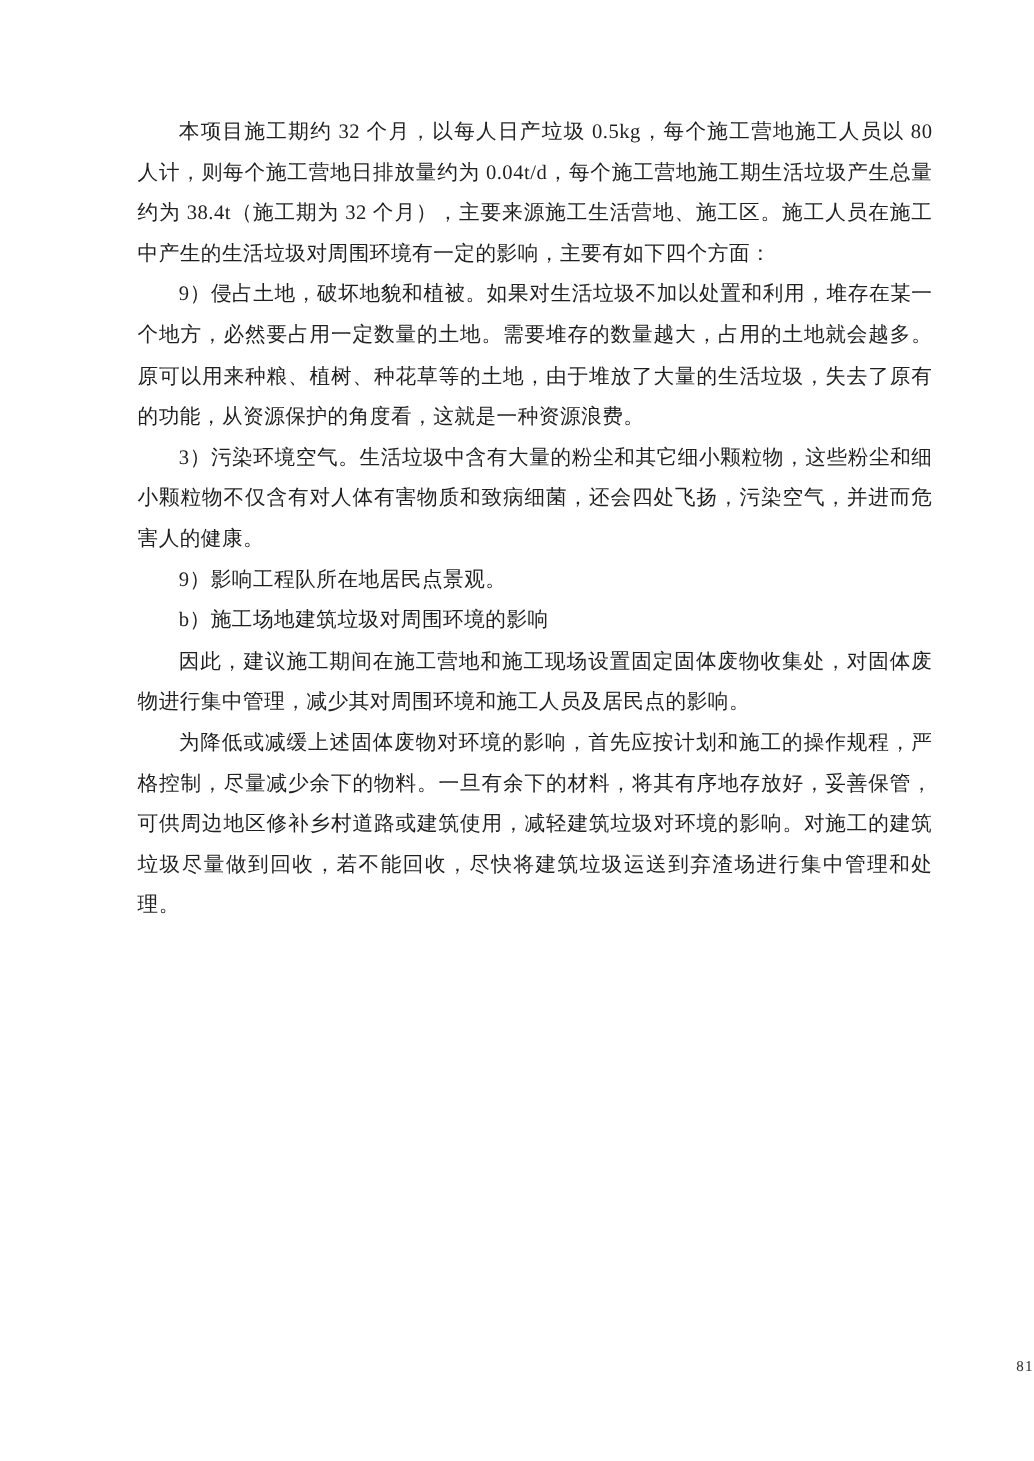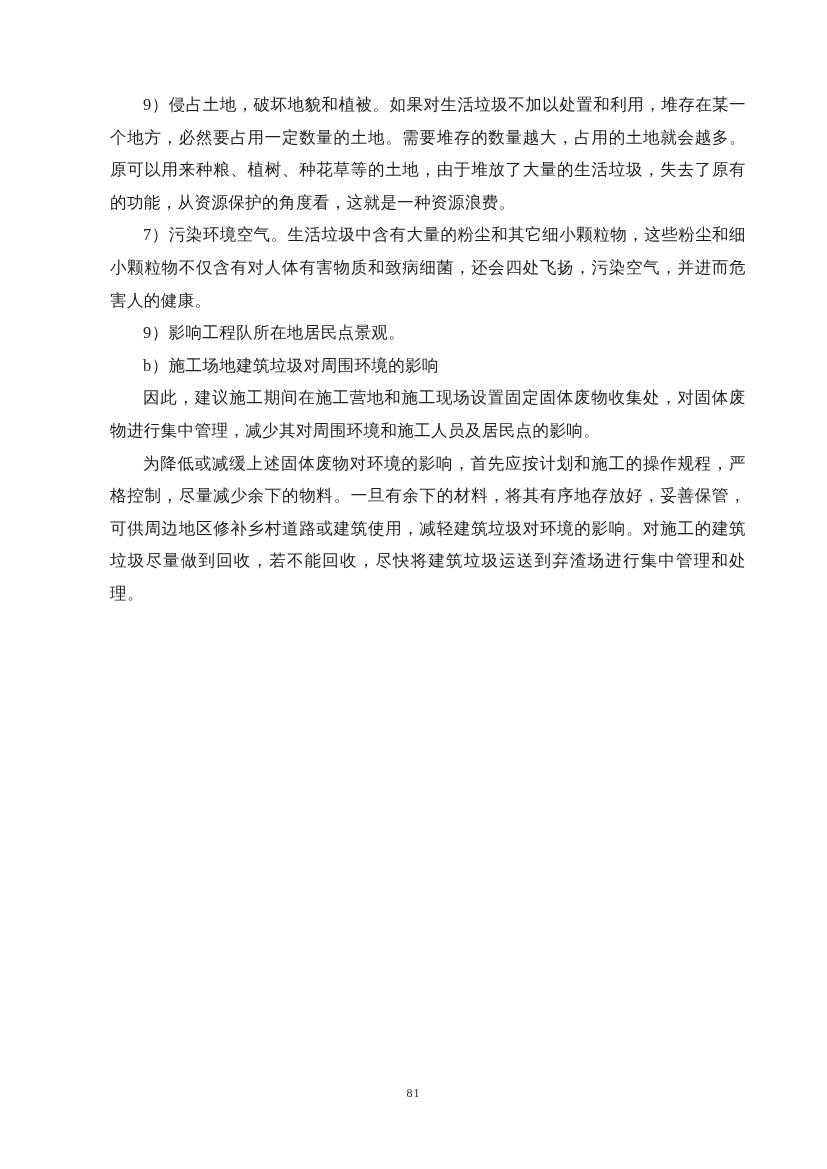--- a/index.html
+++ b/index.html
@@ -30,32 +30,33 @@
     text-align: justify;
     text-justify: inter-ideograph;
     text-indent: 2em;
     letter-spacing: 0.4px;
   }
   .page-number {
     position: absolute;
     left: 0;
     top: 1086px;
     width: 100%;
-    text-align: center;
+    text-align: right;
     font-size: 12px;
     color: #2a2a2a;
     letter-spacing: 1px;
   }
 </style>
 </head>
 <body>
 
 <div class="page">
   <div class="text-block">
+    <p>本项目施工期约 32 个月，以每人日产垃圾 0.5kg，每个施工营地施工人员以 80 人计，则每个施工营地日排放量约为 0.04t/d，每个施工营地施工期生活垃圾产生总量约为 38.4t（施工期为 32 个月），主要来源施工生活营地、施工区。施工人员在施工中产生的生活垃圾对周围环境有一定的影响，主要有如下四个方面：</p>
     <p>9）侵占土地，破坏地貌和植被。如果对生活垃圾不加以处置和利用，堆存在某一个地方，必然要占用一定数量的土地。需要堆存的数量越大，占用的土地就会越多。原可以用来种粮、植树、种花草等的土地，由于堆放了大量的生活垃圾，失去了原有的功能，从资源保护的角度看，这就是一种资源浪费。</p>
-    <p>7）污染环境空气。生活垃圾中含有大量的粉尘和其它细小颗粒物，这些粉尘和细小颗粒物不仅含有对人体有害物质和致病细菌，还会四处飞扬，污染空气，并进而危害人的健康。</p>
+    <p>3）污染环境空气。生活垃圾中含有大量的粉尘和其它细小颗粒物，这些粉尘和细小颗粒物不仅含有对人体有害物质和致病细菌，还会四处飞扬，污染空气，并进而危害人的健康。</p>
     <p>9）影响工程队所在地居民点景观。</p>
     <p>b）施工场地建筑垃圾对周围环境的影响</p>
     <p>因此，建议施工期间在施工营地和施工现场设置固定固体废物收集处，对固体废物进行集中管理，减少其对周围环境和施工人员及居民点的影响。</p>
     <p>为降低或减缓上述固体废物对环境的影响，首先应按计划和施工的操作规程，严格控制，尽量减少余下的物料。一旦有余下的材料，将其有序地存放好，妥善保管，可供周边地区修补乡村道路或建筑使用，减轻建筑垃圾对环境的影响。对施工的建筑垃圾尽量做到回收，若不能回收，尽快将建筑垃圾运送到弃渣场进行集中管理和处理。</p>
   </div>
   <div class="page-number">81</div>
 </div>
 
 </body></html>

